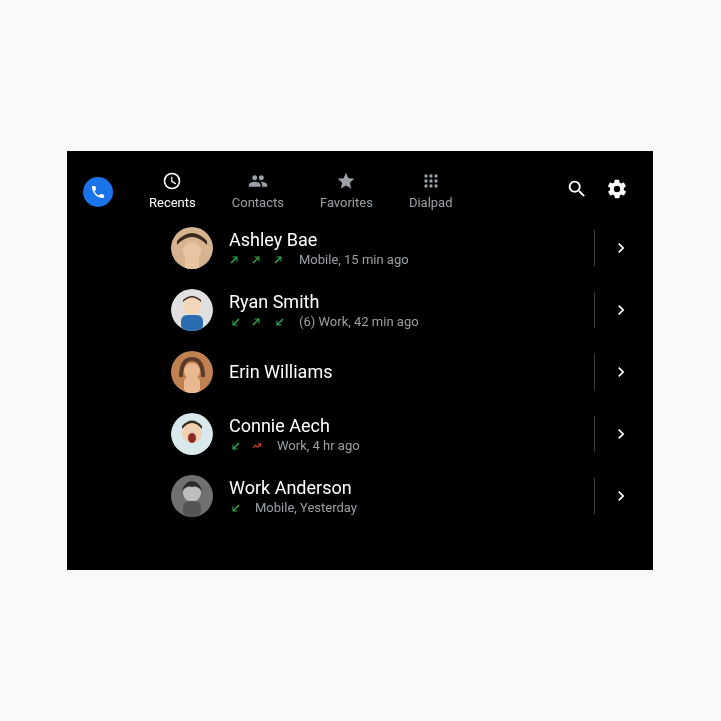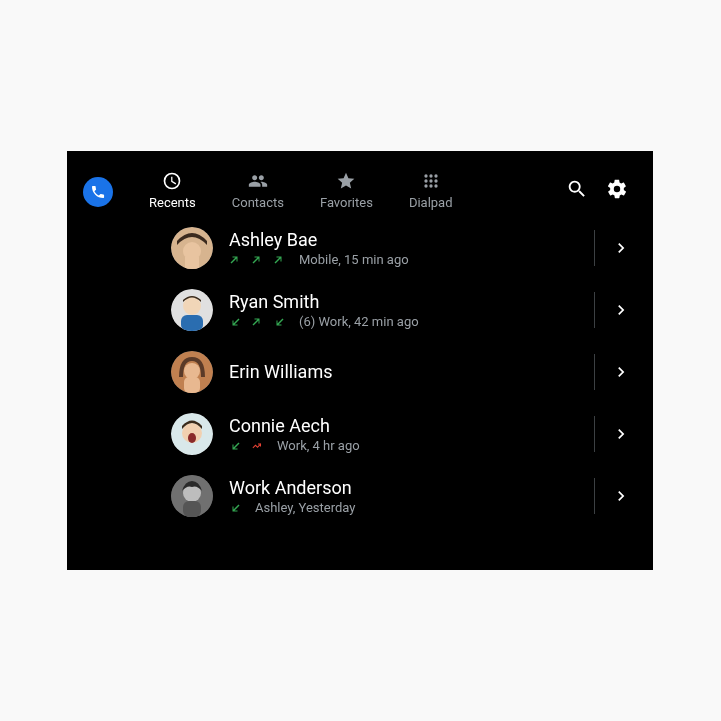--- a/index.html
+++ b/index.html
@@ -324,21 +324,21 @@
             <rect x="12" y="26" width="18" height="16" rx="6" fill="#555"></rect>
           </svg></div>
         <div class="info">
           <div class="name">Work Anderson</div>
           <div class="sub">
             <span class="call-arrow">
               <svg viewBox="0 0 24 24">
                 <path fill="#34a853" d="M19 5 9 15V9H7v10h10v-2h-6L21 7z"></path>
               </svg>
             </span>
-            <span class="sub-text">Ashley, Yesterday</span>
+            <span class="sub-text">Mobile, Yesterday</span>
           </div>
         </div>
         <div class="divider"></div>
         <div class="chevron">
           <svg viewBox="0 0 24 24">
             <path d="M8.6 16.6 13.2 12 8.6 7.4 10 6l6 6-6 6z"></path>
           </svg>
         </div>
       </div>
     </div>

